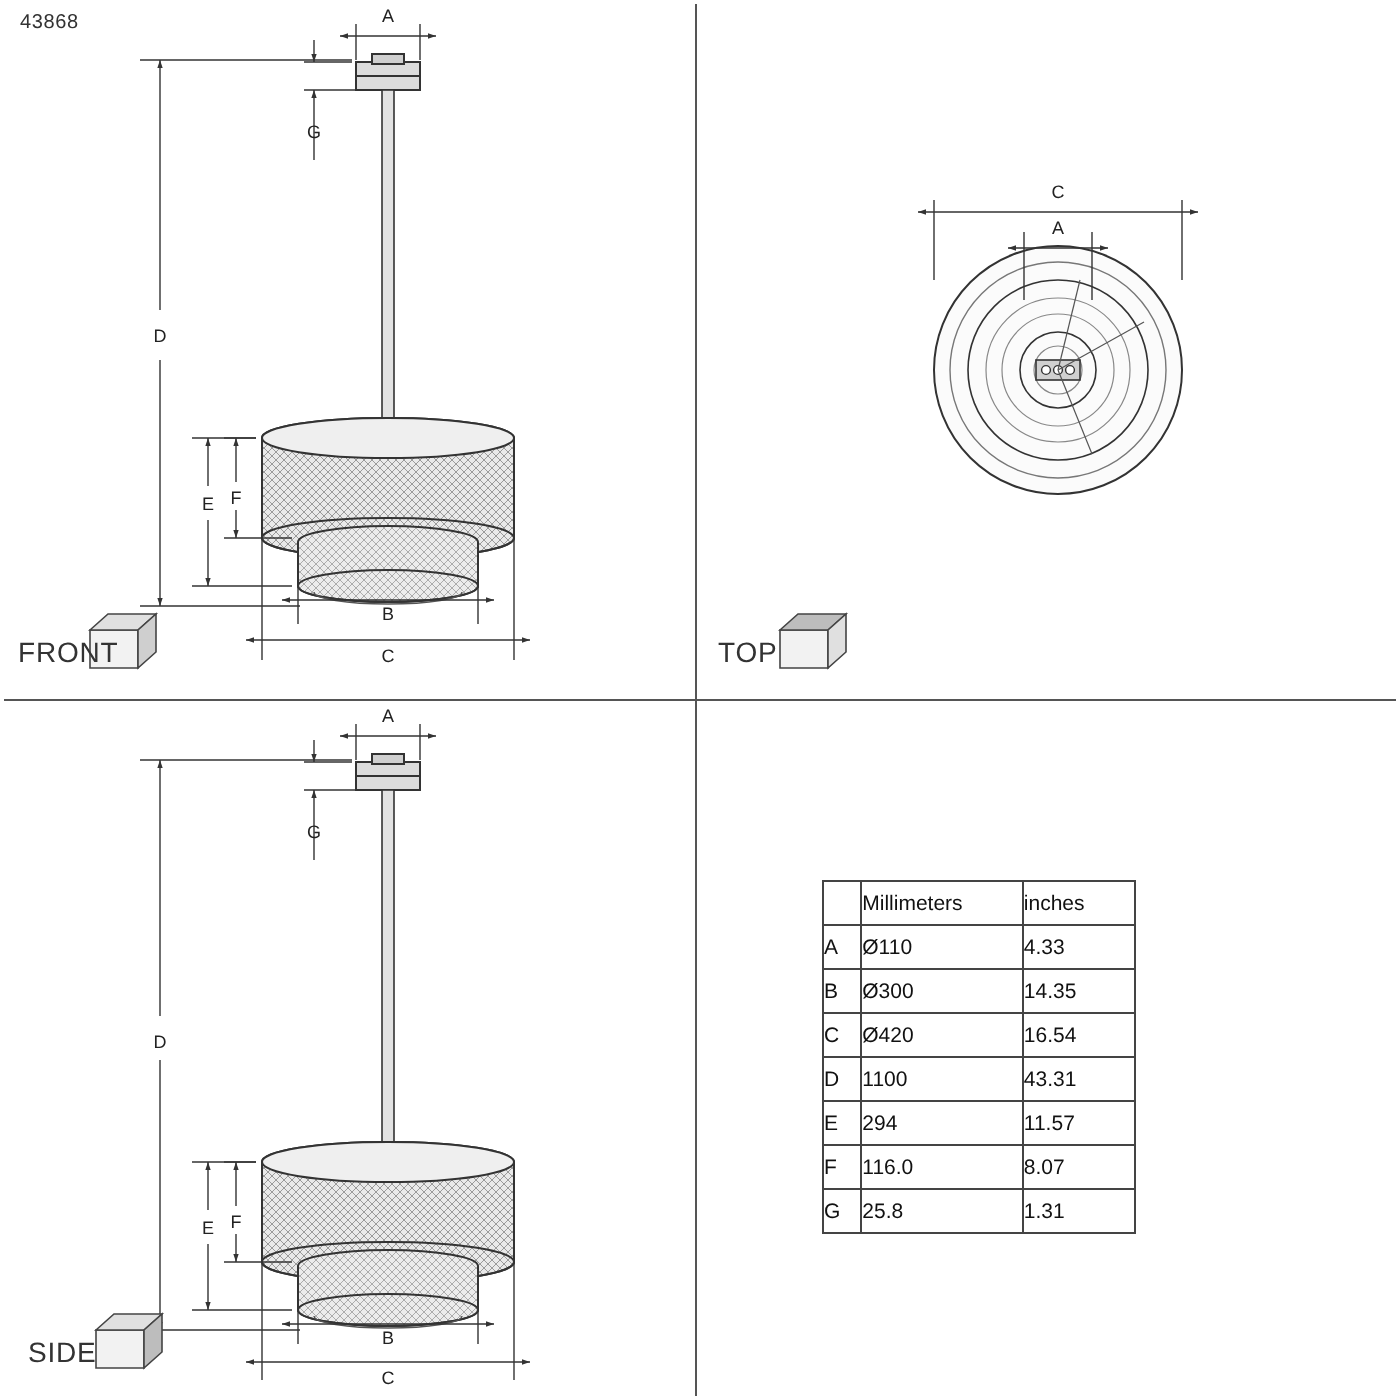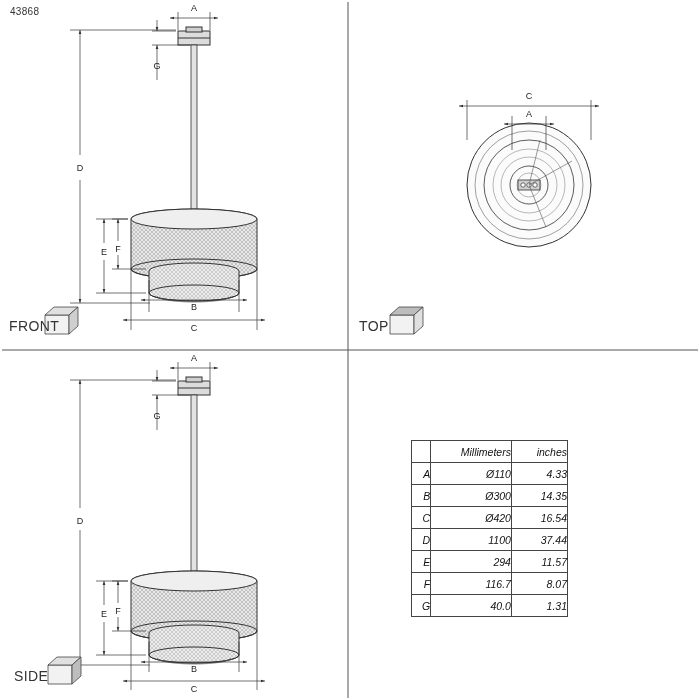--- a/index.html
+++ b/index.html
@@ -41,22 +41,21 @@
     border-collapse: collapse;
     font-size: 10.5px;
     color: #111;
     background: #fff;
   }
   .dim-table td, .dim-table th {
     border: 1px solid #444;
     padding: 0;
     height: 21px;
     font-weight: normal;
-    text-align: right;
-    font-style: italic;
+    text-align: left;
   }
   .dim-table .col-key { width: 29px; }
   .dim-table .col-mm  { width: 112px; }
   .dim-table .col-in  { width: 82px; }
   .dim-table thead td { font-size: 10.5px; }
   .dim-table .corner { border-left: 1px solid #444; border-top: 1px solid #444; }
   svg { display: block; }
   text { font-family: "Liberation Sans", sans-serif; }
 </style>
 </head>
@@ -294,33 +293,33 @@
         <td>14.35</td>
       </tr>
       <tr>
         <td>C</td>
         <td>Ø420</td>
         <td>16.54</td>
       </tr>
       <tr>
         <td>D</td>
         <td>1100</td>
-        <td>37.44</td>
+        <td>43.31</td>
       </tr>
       <tr>
         <td>E</td>
         <td>294</td>
         <td>11.57</td>
       </tr>
       <tr>
         <td>F</td>
-        <td>116.7</td>
+        <td>116.0</td>
         <td>8.07</td>
       </tr>
       <tr>
         <td>G</td>
-        <td>40.0</td>
+        <td>25.8</td>
         <td>1.31</td>
       </tr>
     </tbody>
   </table>
 
 </div>
 
 </body></html>

